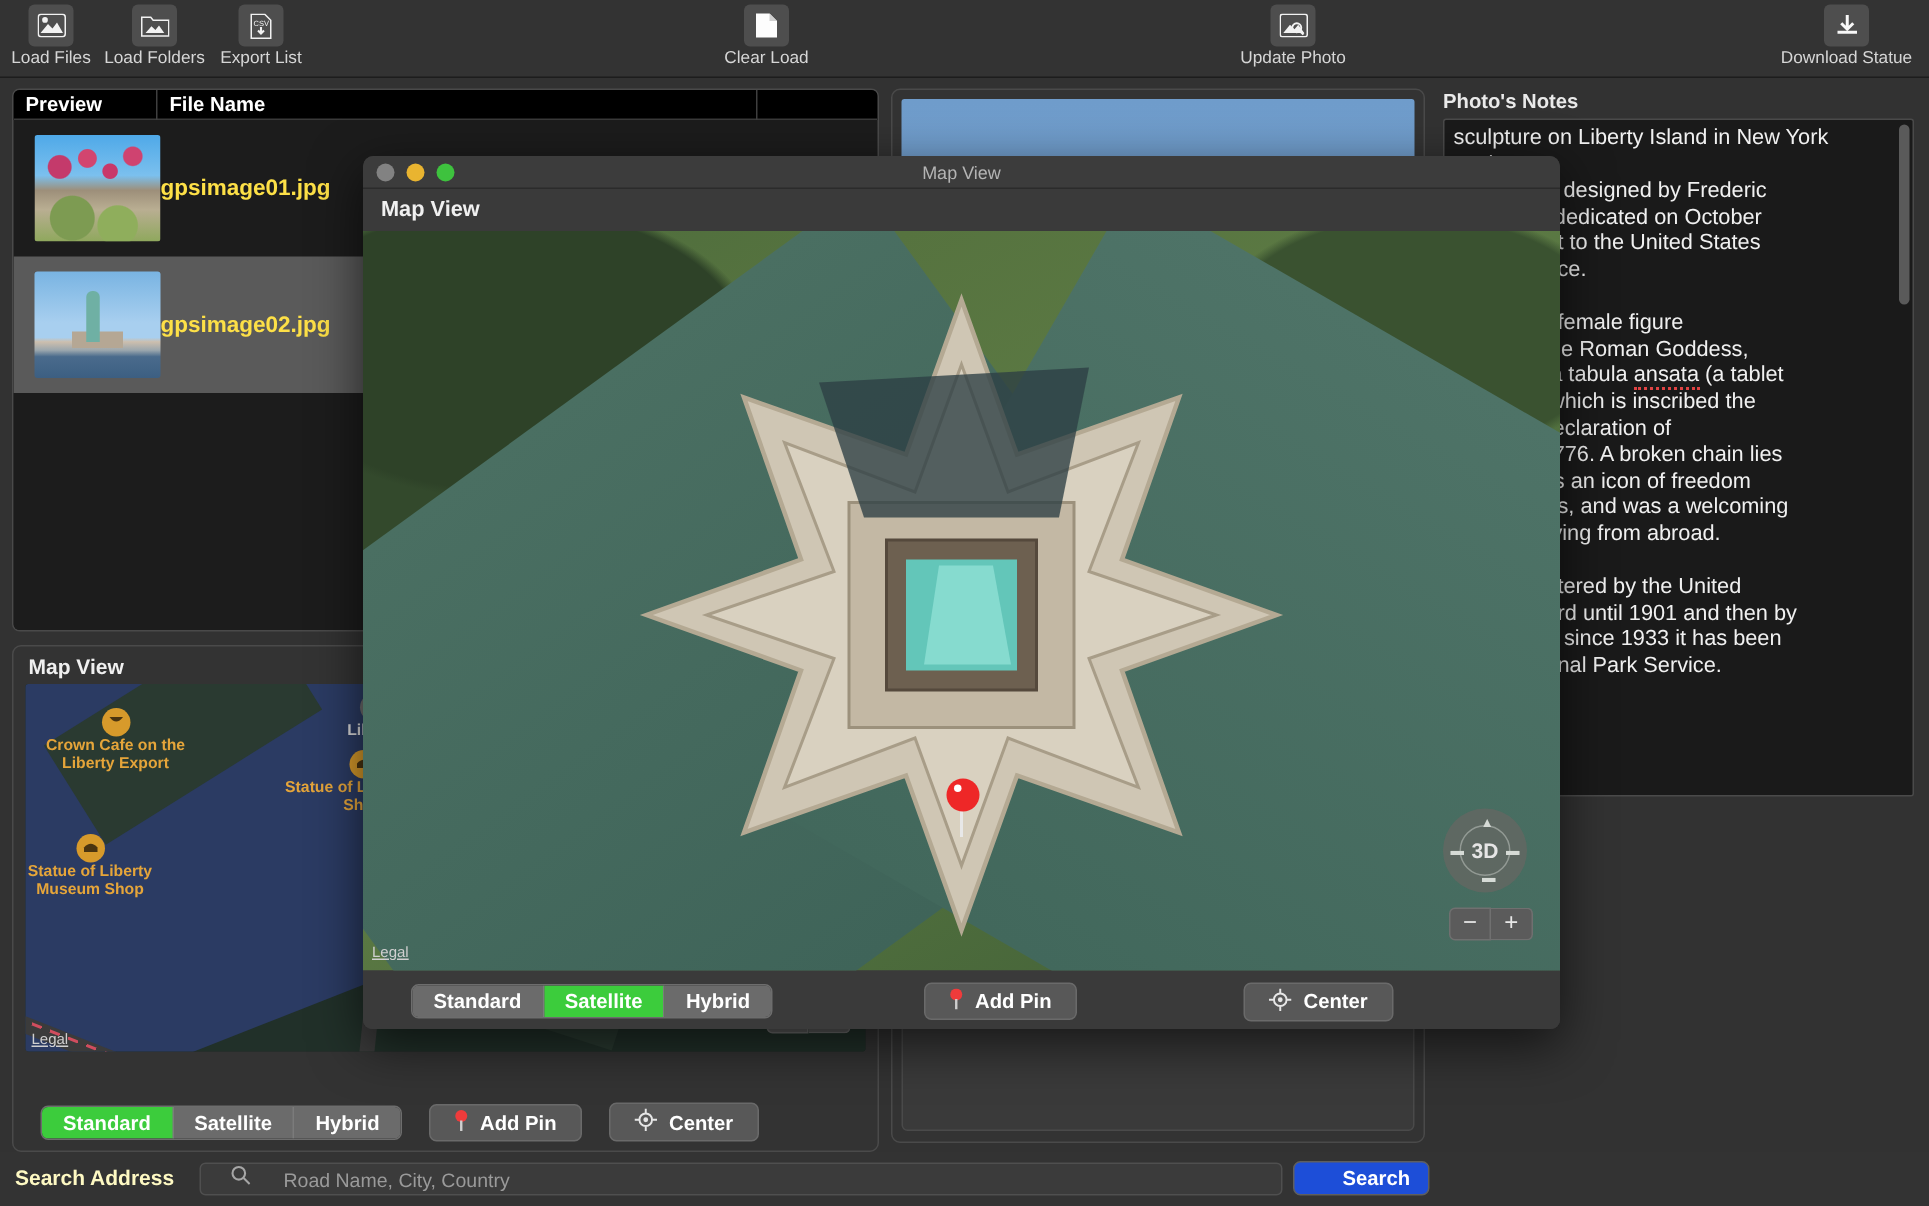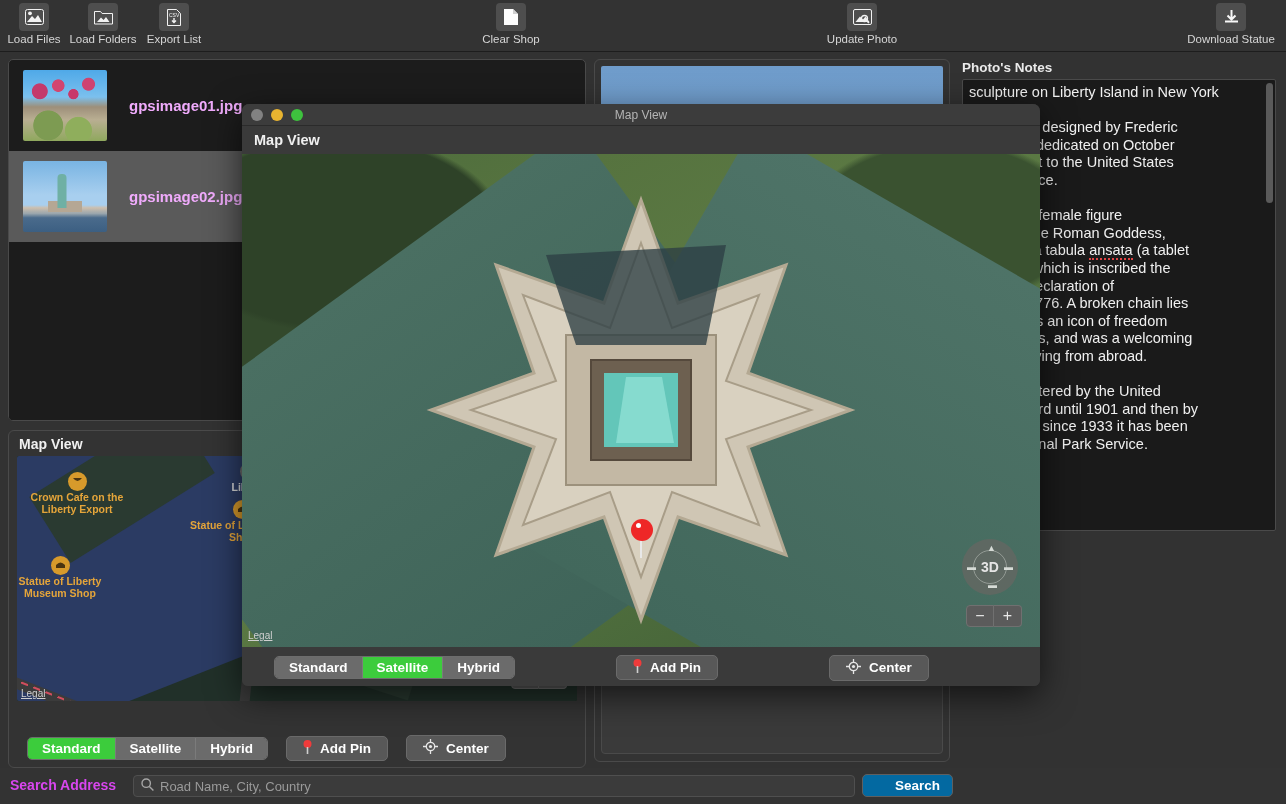--- a/index.html
+++ b/index.html
@@ -45,21 +45,21 @@
   .fl-head > div {
     color: #fff; font-size: 13.5px; font-weight: bold;
     padding-left: 8px; border-right: 1px solid #3f3f3f; height: 20px; line-height: 20px;
   }
   .fl-col-prev { width: 96px; }
   .fl-col-name { width: 400px; }
   .fl-col-x { flex: 1; border-right: none !important; }
   .fl-row { display: flex; align-items: center; height: 91px; padding-left: 14px; }
   .fl-row.sel { background: #5a5a5a; }
   .fl-thumb { width: 84px; height: 71px; border-radius: 2px; overflow: hidden; flex: none; }
-  .fl-name { font-size: 15px; font-weight: bold; color: #f0abfc; margin-left: 22px; }
+  .fl-name { font-size: 15px; font-weight: bold; color: #fde047; }
   .fl-empty { background: #1c1c1c; height: 180px; }
 
   
   .thumb1 { background:
      radial-gradient(circle at 30% 78%, #7d9b52 0 18%, rgba(0,0,0,0) 19%),
      radial-gradient(circle at 66% 85%, #8fae5c 0 16%, rgba(0,0,0,0) 17%),
      radial-gradient(circle at 20% 30%, #c43a6b 0 9%, rgba(0,0,0,0) 10%),
      radial-gradient(circle at 42% 22%, #d2456f 0 8%, rgba(0,0,0,0) 9%),
      radial-gradient(circle at 60% 34%, #c8386a 0 7%, rgba(0,0,0,0) 8%),
      radial-gradient(circle at 78% 20%, #cf4370 0 7%, rgba(0,0,0,0) 8%),
@@ -107,21 +107,21 @@
     position: absolute; right: 2px; top: 3px; width: 7px; bottom: 3px;
   }
   .rp-scroll i { display:block; background:#5a5a5a; border-radius:4px; width:7px; height:120px; }
   #notesbox { position: absolute; left: 6px; top: 22px; width: 314px; height: 452px; }
   .spell { border-bottom: 2px dotted #e04343; }
   .btn {
     background: #6e6e6e; color: #fff; border: 1px solid #7a7a7a;
     border-radius: 5px; font-size: 13.5px; font-weight: bold;
     padding: 3px 12px; cursor: default; white-space: nowrap;
   }
-  .btn.dark { background: #0369a1; border-color: #5f5f5f; padding-left: 32px; }
+  .btn.dark { background: #1d4ed8; border-color: #5f5f5f; padding-left: 32px; }
 
   
   #mappanel {
     position: absolute; left: 8px; top: 430px; width: 578px; height: 338px;
     border: 1px solid #4a4a4a; border-radius: 6px; background: #333;
     overflow: hidden;
   }
   .mp-title { font-size: 14px; font-weight: bold; color: #f0f0f0; padding: 5px 8px 4px 10px; }
   .mp-canvas {
     position: relative; margin: 0 8px; height: 245px; border-radius: 2px; overflow: hidden;
@@ -169,25 +169,25 @@
     padding: 3px 16px; font-size: 13.5px; font-weight: bold; color:#fff; cursor:default;
   }
   .zoombtns { position:absolute; right:10px; bottom:12px; display:flex; }
   .zb { width:28px; height:22px; background:#5b5b5b; border:1px solid #707070;
         display:flex;align-items:center;justify-content:center;color:#e8e8e8;font-size:16px;}
   .zb:first-child{border-radius:4px 0 0 4px;}
   .zb:last-child{border-radius:0 4px 4px 0;border-left:none;}
 
   
   #searchbar { position: absolute; left: 0; bottom: 0; width: 1286px; height: 36px; background: #333; }
-  .sb-label { position:absolute; left:10px; top:9px; font-size:14px; font-weight:bold; color:#d946ef; }
+  .sb-label { position:absolute; left:10px; top:9px; font-size:14px; font-weight:bold; color:#fef9c3; }
   .sb-input {
     position:absolute; left:133px; top:7px; width: 722px; height: 22px;
     background:#3b3b3b; border:1px solid #4f4f4f; border-radius:4px;
-    display:flex; align-items:center; padding-left:7px; gap:6px;
+    display:flex; align-items:center; padding-left:20px; gap:22px;
   }
   .sb-ph { font-size:13px; color:#9a9a9a; }
   #searchbtn { position:absolute; left:862px; top:6px; }
 
   
   #dialog {
     position: absolute; left: 242px; top: 104px; width: 798px; height: 582px;
     background: #3a3a3a; border-radius: 7px 7px 6px 6px;
     box-shadow: 0 10px 34px rgba(0,0,0,.62);
     overflow: hidden;
@@ -288,21 +288,21 @@
       </div>
       <div class="tb-lbl">Export List</div>
     </div>
     <div class="tb-item" style="left:466px">
       <div class="tb-ico">
         <svg width="16" height="18" viewBox="0 0 16 18">
             <path d="M1 1 h9 l5 5 v11 h-14 Z" fill="#fdfdfd"></path>
             <path d="M10 1 v5 h5" fill="#cfcfcf"></path>
           </svg>
       </div>
-      <div class="tb-lbl">Clear Shop</div>
+      <div class="tb-lbl">Clear Load</div>
     </div>
     <div class="tb-item" style="left:817px">
       <div class="tb-ico">
         <svg width="19" height="16" viewBox="0 0 19 16">
             <rect x="0.5" y="0.5" width="18" height="15" rx="1.5" fill="none" stroke="#f2f2f2"></rect>
             <path d="M2.5 13 L7 7.5 L10 10.5 L12.5 7.5 L16.5 13 Z" fill="#f2f2f2"></path>
             <circle cx="11.5" cy="9.5" r="3" fill="none" stroke="#f2f2f2" stroke-width="1.3"></circle>
             <path d="M13.6 11.6 L16 14" stroke="#f2f2f2" stroke-width="1.6"></path>
           </svg>
       </div>
@@ -313,20 +313,25 @@
         <svg width="17" height="16" viewBox="0 0 17 16">
             <path d="M8.5 1 v8 M4.5 6.5 l4 4 l4 -4" stroke="#f8f8f8" stroke-width="2" fill="none"></path>
             <path d="M2 12.5 h13" stroke="#f8f8f8" stroke-width="2"></path>
           </svg>
       </div>
       <div class="tb-lbl">Download Statue</div>
     </div>
   </div>
 
   <div id="filelist">
+    <div class="fl-head">
+      <div class="fl-col-prev">Preview</div>
+      <div class="fl-col-name">File Name</div>
+      <div class="fl-col-x"></div>
+    </div>
     <div class="fl-row">
       <div class="fl-thumb thumb1"></div>
       <div class="fl-name">gpsimage01.jpg</div>
     </div>
     <div class="fl-row sel">
       <div class="fl-thumb thumb2"></div>
       <div class="fl-name">gpsimage02.jpg</div>
     </div>
     <div class="fl-empty"></div>
   </div>

